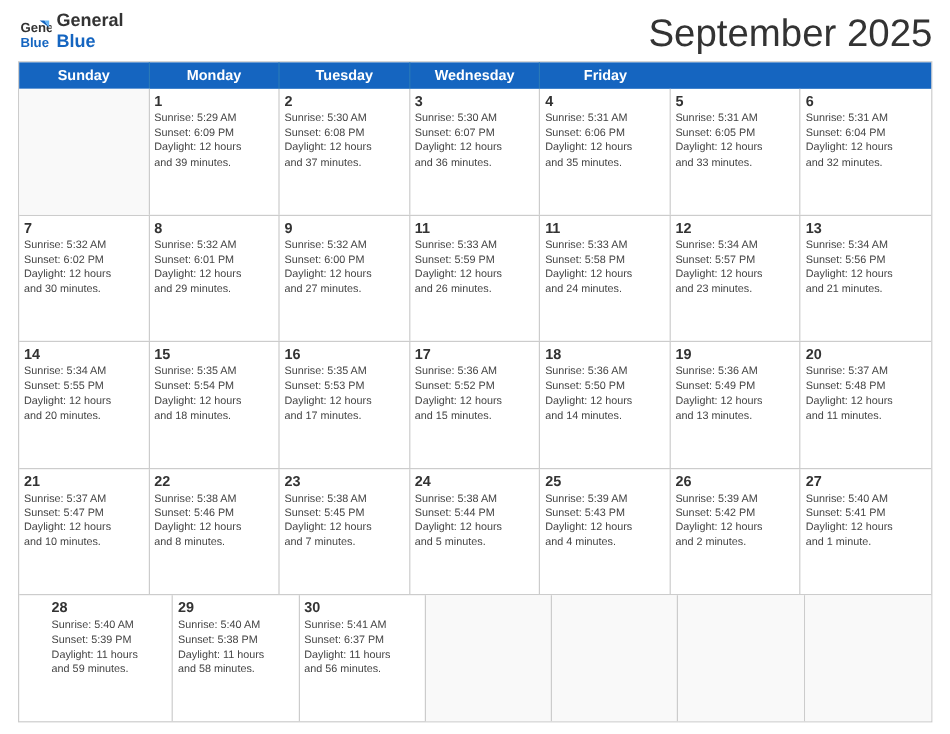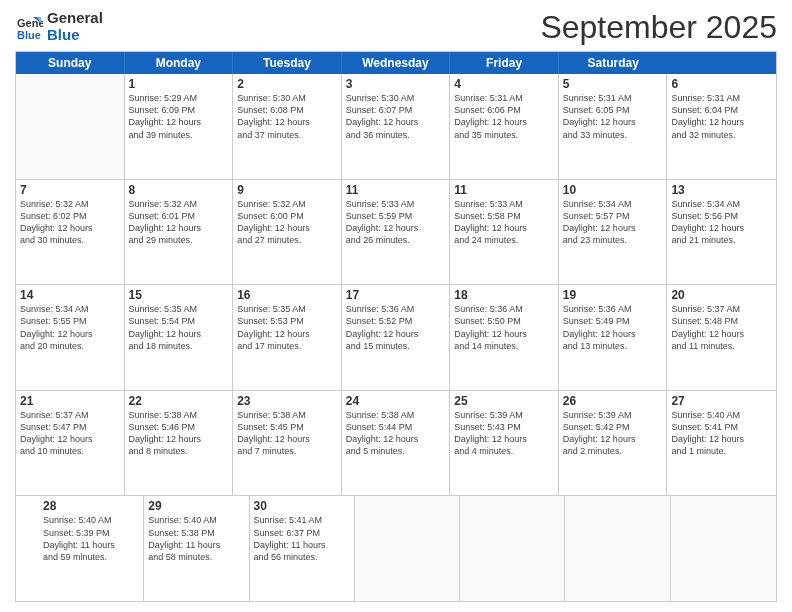--- a/index.html
+++ b/index.html
@@ -124,21 +124,20 @@
     </div>
   </div>
 
   <div class="calendar">
     <div class="col-headers">
     <div class="col-header">Sunday</div>
         <div class="col-header">Monday</div>
         <div class="col-header">Tuesday</div>
         <div class="col-header">Wednesday</div>
         <div class="col-header">Friday</div>
-        <div class="col-header">Saturday</div>
       </div>
     <div class="weeks">
     <div class="week-row">
           <div class="day-cell empty"></div>
           <div class="day-cell">
             <span class="day-num">1</span>
             <div class="day-info" style="white-space: pre-line;">Sunrise: 5:29 AM
 Sunset: 6:09 PM
 Daylight: 12 hours
 and 39 minutes.</div>
@@ -209,21 +208,21 @@
 and 26 minutes.</div>
           </div>
           <div class="day-cell">
             <span class="day-num">11</span>
             <div class="day-info" style="white-space: pre-line;">Sunrise: 5:33 AM
 Sunset: 5:58 PM
 Daylight: 12 hours
 and 24 minutes.</div>
           </div>
           <div class="day-cell">
-            <span class="day-num">10</span>
+            <span class="day-num">12</span>
             <div class="day-info" style="white-space: pre-line;">Sunrise: 5:34 AM
 Sunset: 5:57 PM
 Daylight: 12 hours
 and 23 minutes.</div>
           </div>
           <div class="day-cell">
             <span class="day-num">13</span>
             <div class="day-info" style="white-space: pre-line;">Sunrise: 5:34 AM
 Sunset: 5:56 PM
 Daylight: 12 hours

